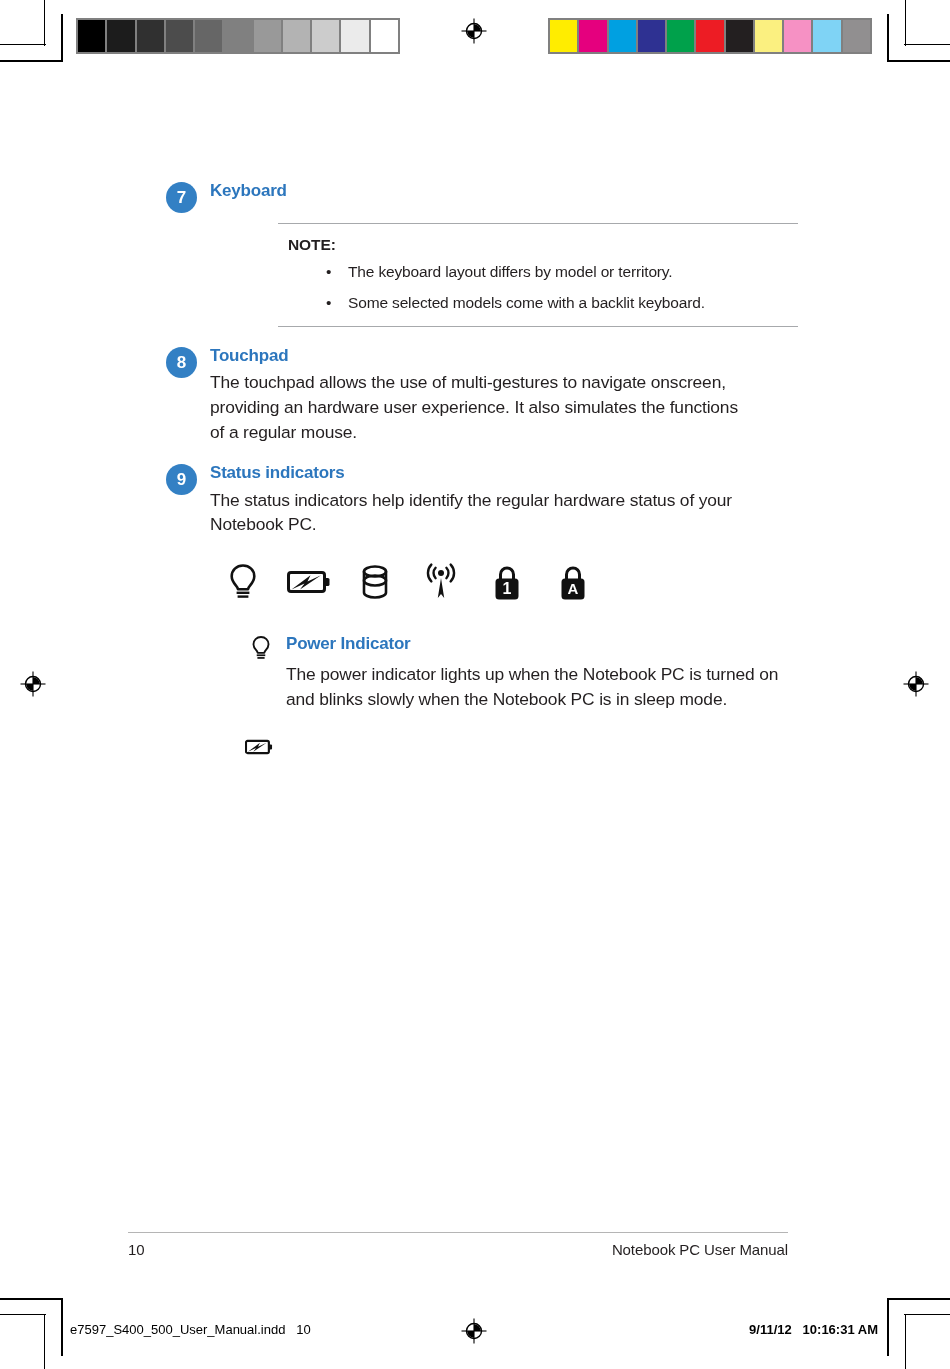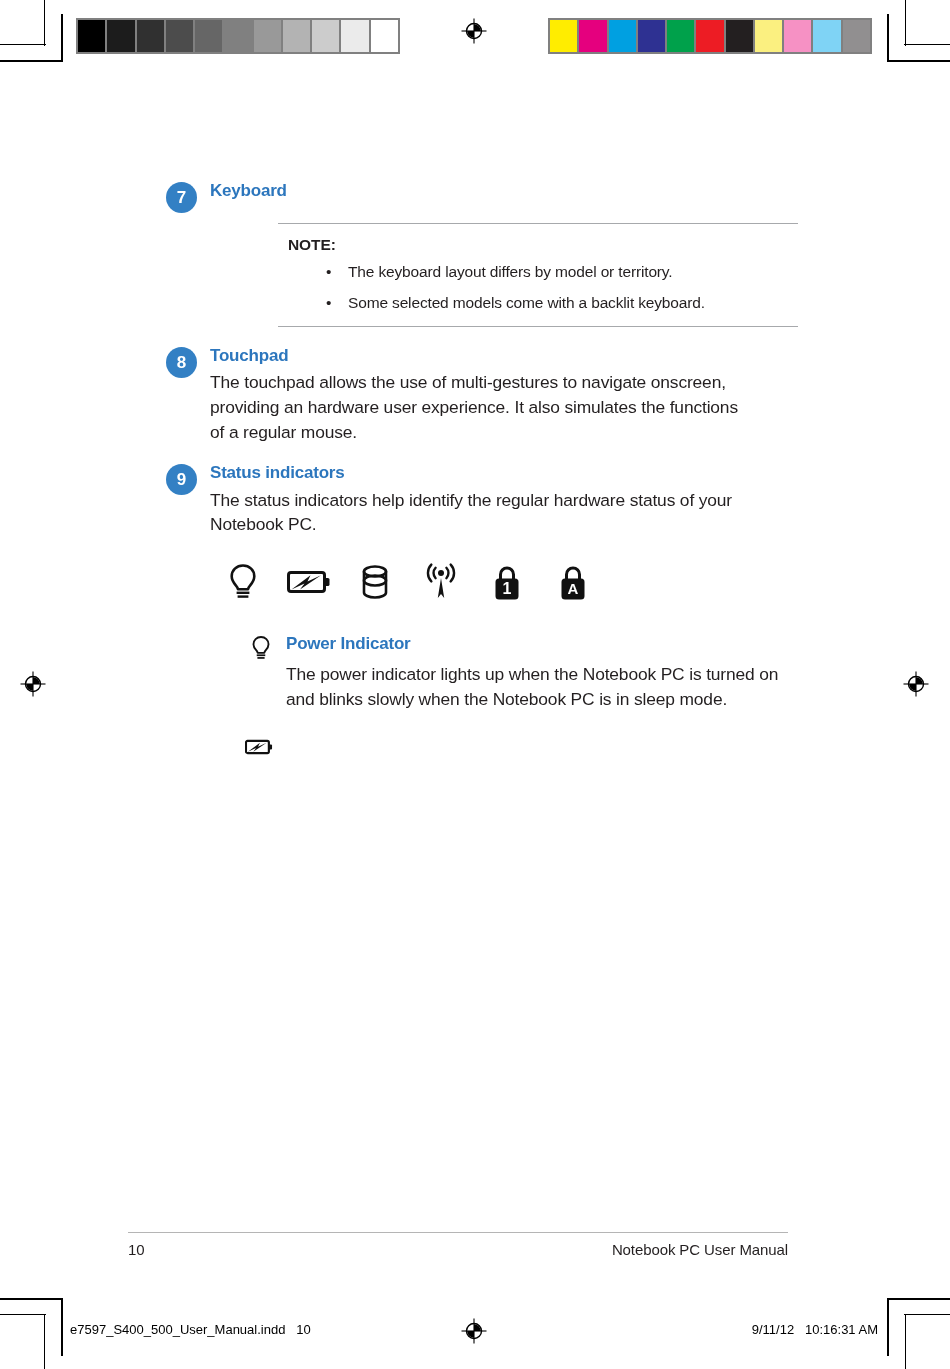--- a/index.html
+++ b/index.html
@@ -193,21 +193,21 @@
   
   .slug {
     position: absolute;
     top: 1322px;
     font-size: 13px;
     color: #000;
     font-family: "Liberation Sans", sans-serif;
     white-space: pre;
   }
   .slug.left { left: 70px; }
-  .slug.right { right: 72px; }
+  .slug.right { right: 72px; font-weight: bold; }
 </style>
 </head>
 <body>
 
 <div>
 
   <div class="crop-line" style="left:44px; top:0; width:1px; height:46px;"></div>
   <div class="crop-line" style="left:0; top:44px; width:46px; height:1px;"></div>
   <div class="crop-line" style="left:0; top:60px; width:62px; height:2px;"></div>
   <div class="crop-line" style="left:61px; top:14px; width:2px; height:48px;"></div>

